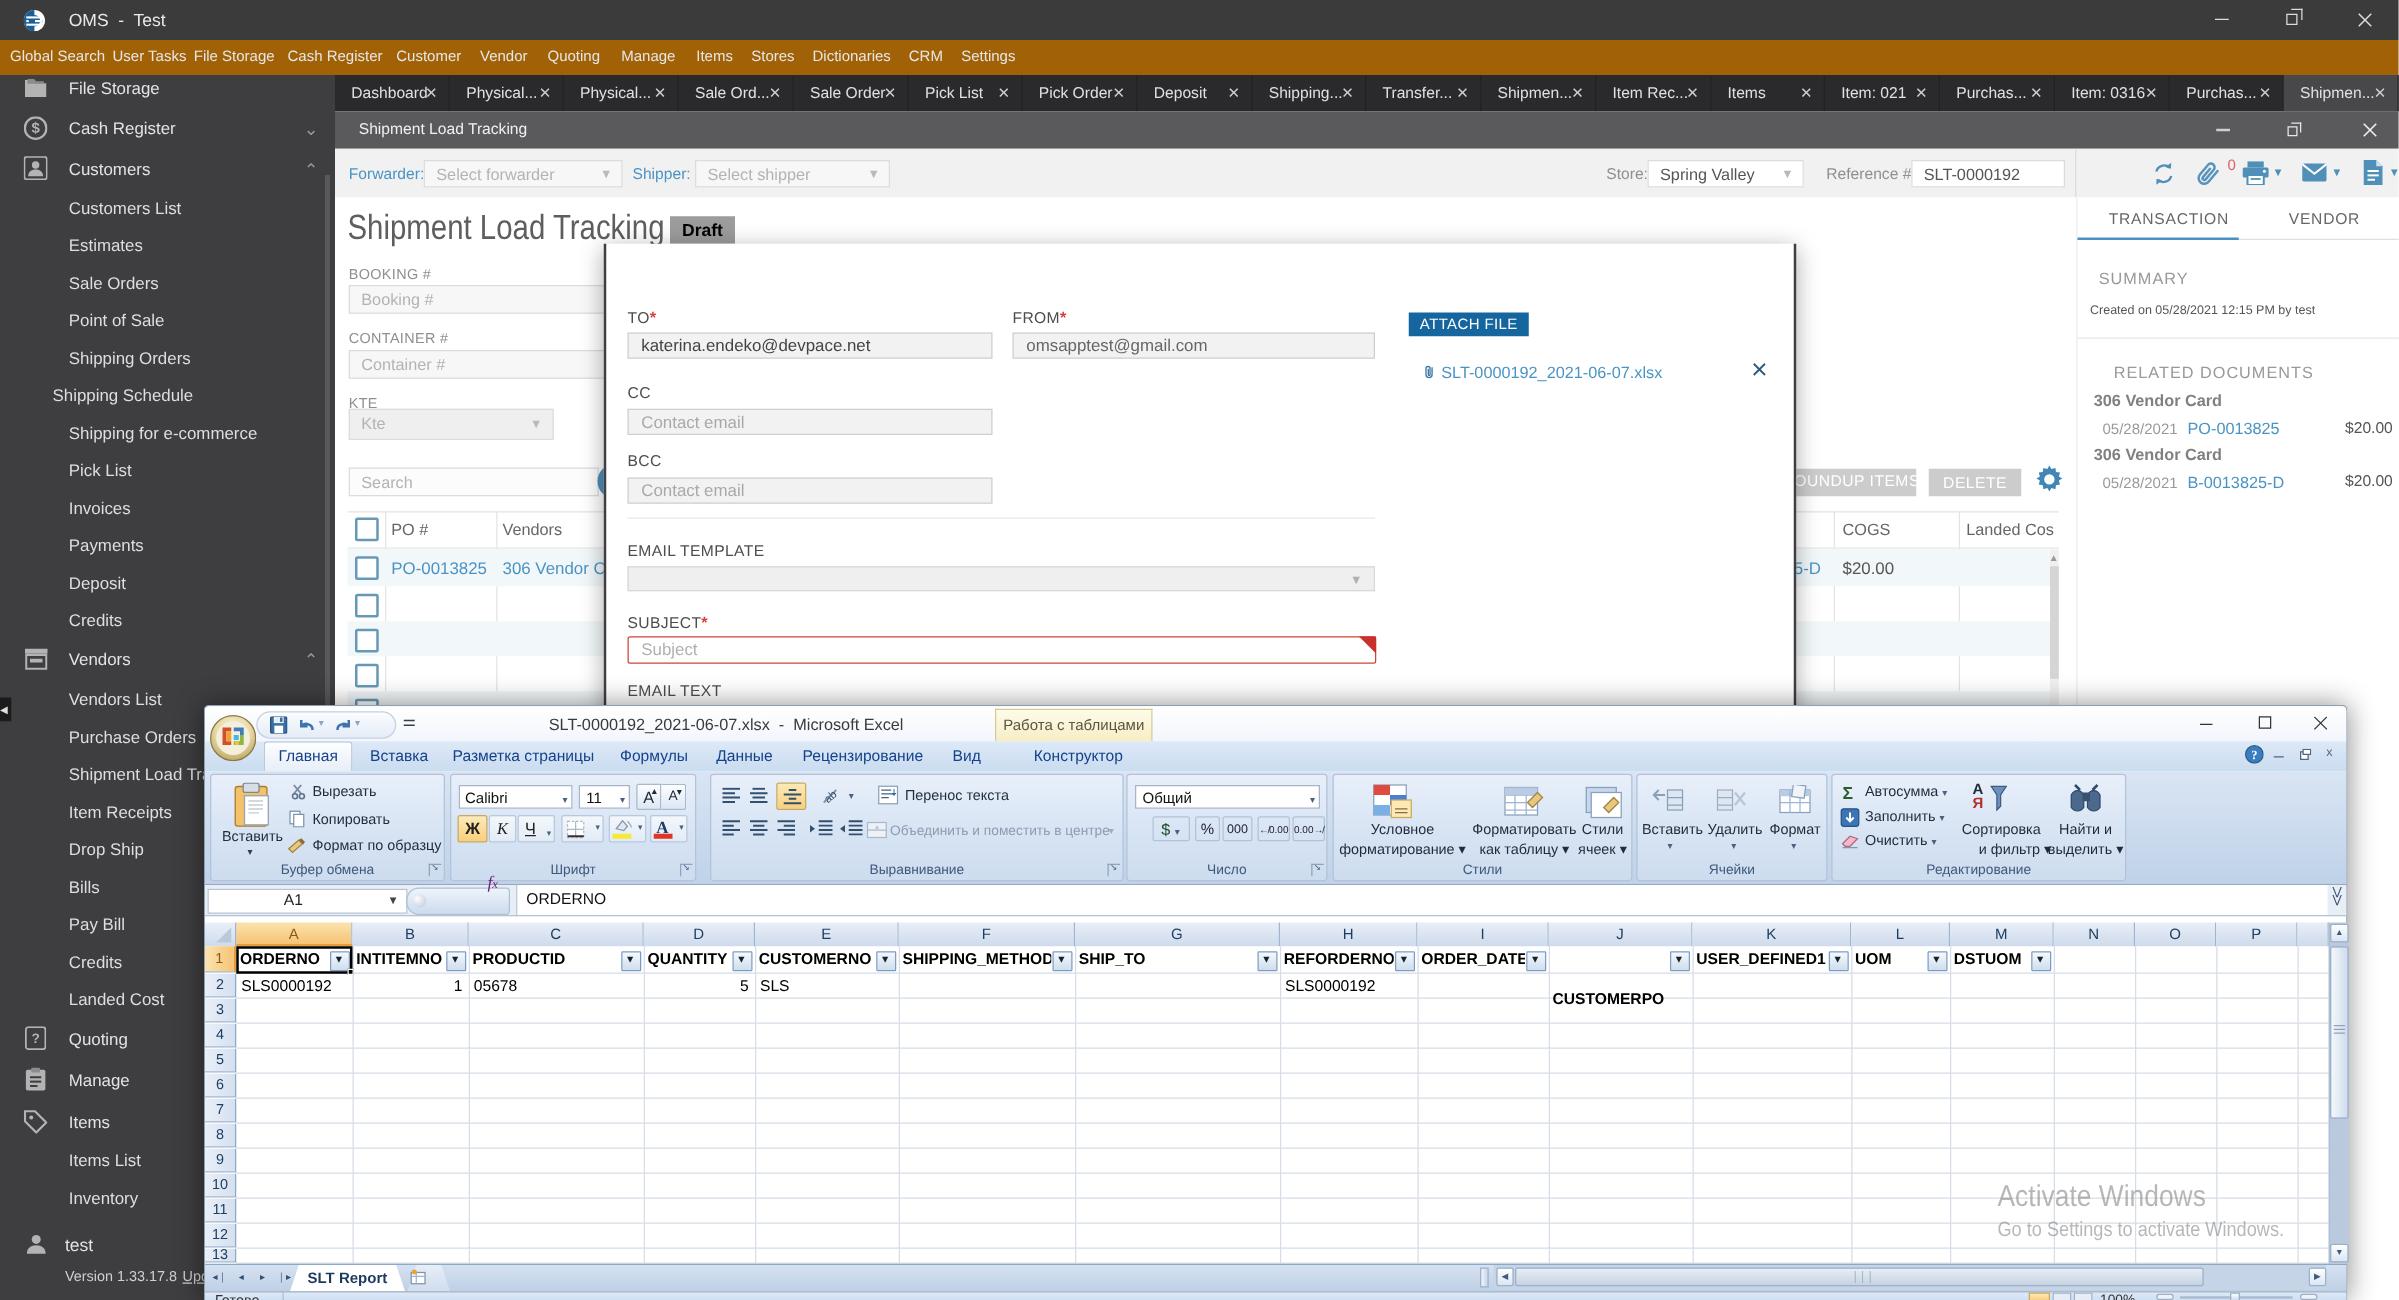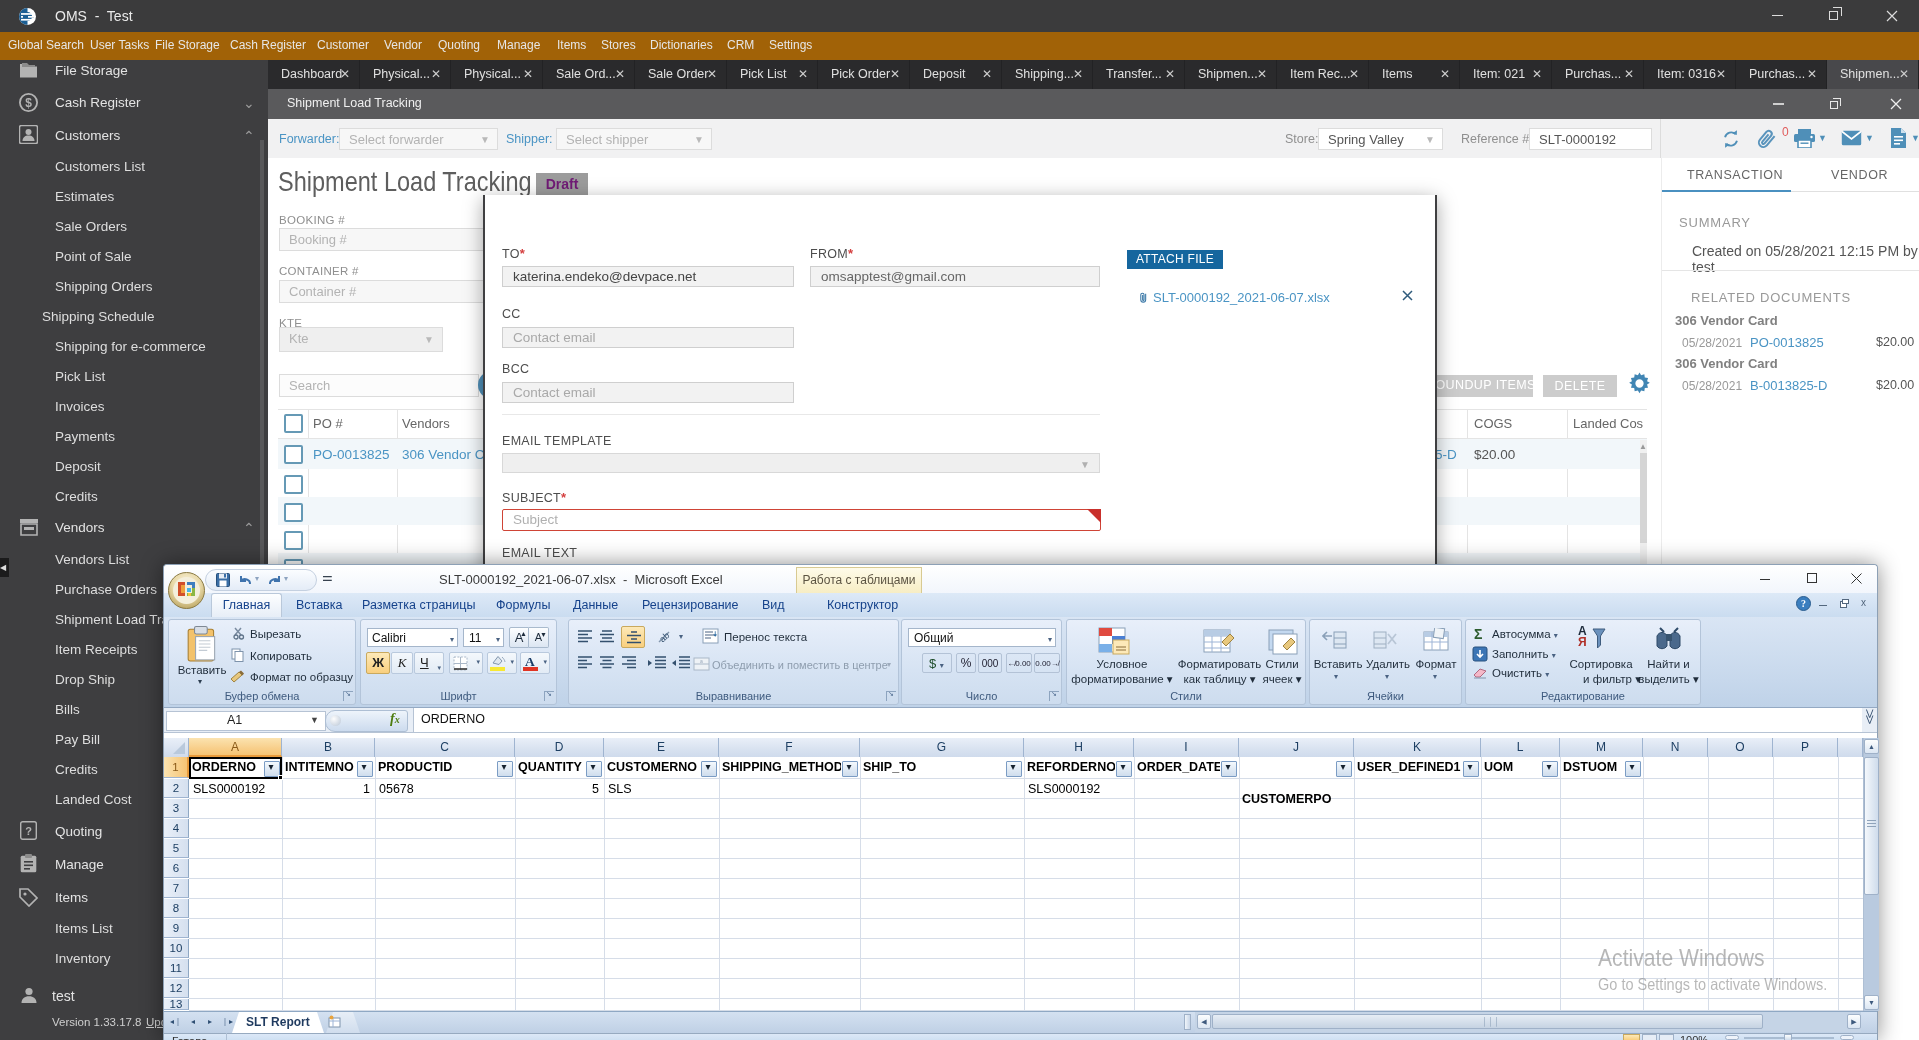--- a/index.html
+++ b/index.html
@@ -278,21 +278,21 @@
       <path d="M11 1 l5 5 h-5 z" fill="#cfe2ef"></path>
       <rect x="4" y="9" width="9" height="1.6" fill="#fff"></rect>
       <rect x="4" y="12.5" width="9" height="1.6" fill="#fff"></rect>
       <rect x="4" y="16" width="6" height="1.6" fill="#fff"></rect>
     </svg>
   <div class="abs" style="left:1643px;top:14px;color:#4f8fb8;font-size:9px;">▼</div>
 </div>
 
 <div class="abs" id="content" style="left:268px;top:158px;width:1393px;height:882px;background:#fff;">
   <div class="abs" style="left:10px;top:8px;font-size:28px;color:#5e5e5e;transform:scaleX(0.84);transform-origin:0 0;white-space:nowrap;">Shipment Load Tracking</div>
-  <div class="abs" style="left:268px;top:15px;width:52px;height:22px;background:#9c9c9c;color:#701a75;font-size:14px;font-weight:bold;text-align:center;line-height:22px;">Draft</div>
+  <div class="abs" style="left:268px;top:15px;width:52px;height:22px;background:#9c9c9c;color:#000000;font-size:14px;font-weight:bold;text-align:center;line-height:22px;">Draft</div>
   <div class="abs flabel" style="left:11px;top:56px;">BOOKING #</div>
   <div class="abs finput" style="left:11px;top:70px;width:461px;height:23px;">Booking #</div>
   <div class="abs flabel" style="left:11px;top:107px;">CONTAINER #</div>
   <div class="abs finput" style="left:11px;top:122px;width:461px;height:23px;">Container #</div>
   <div class="abs flabel" style="left:11px;top:159px;">KTE</div>
   <div class="abs finput" style="left:11px;top:169px;width:164px;height:25px;background:#efefef;">Kte<span class="abs" style="right:8px;top:1px;color:#b9b9b9;font-size:10px;">▼</span></div>
   <div class="abs finput" style="left:11px;top:216px;width:200px;height:23px;background:#fcfcfc;">Search</div>
   <div class="abs" style="left:210px;top:213px;width:28px;height:28px;border-radius:50%;background:#4f8fb8;"></div>
   <div class="abs" style="left:1108px;top:217px;width:157px;height:22px;background:#cccccc;overflow:hidden;">
       <span class="abs" style="left:50px;top:3px;color:#fff;font-size:12.5px;letter-spacing:0.4px;white-space:nowrap;">ROUNDUP ITEMS</span>
@@ -328,21 +328,21 @@
   <div class="abs" style="left:1372px;top:295px;width:7px;height:90px;background:#d5d5d5;"></div>
   <div class="abs" style="left:1371px;top:284px;color:#999;font-size:8px;">▲</div>
 </div>
 
 <div class="abs" id="rightpanel" style="left:1661px;top:158px;width:258px;height:882px;background:#fff;border-left:1px solid #ececec;">
   <div class="abs" style="left:25px;top:10px;font-size:12.5px;color:#666;letter-spacing:0.6px;">TRANSACTION</div>
   <div class="abs" style="left:169px;top:10px;font-size:12.5px;color:#666;letter-spacing:0.6px;">VENDOR</div>
   <div class="abs" style="left:0px;top:33px;width:258px;height:1px;background:#e0e0e0;"></div>
   <div class="abs" style="left:0px;top:32px;width:129px;height:2px;background:#4a90c0;"></div>
   <div class="abs rp-label" style="left:17px;top:57px;">SUMMARY</div>
-  <div class="abs" style="left:30px;top:85px;font-size:14px;color:#555;">Created on 05/28/2021 12:15 PM by test</div>
+  <div class="abs" style="left:10px;top:85px;font-size:10px;color:#555;">Created on 05/28/2021 12:15 PM by test</div>
   <div class="abs" style="left:0px;top:112px;width:258px;height:1px;background:#e5e5e5;"></div>
   <div class="abs rp-label" style="left:13px;top:132px;margin-left:16px;">RELATED DOCUMENTS</div>
   <div class="abs" style="left:13px;top:155px;font-size:13px;font-weight:bold;color:#808080;">306 Vendor Card</div>
   <div class="abs" style="left:20px;top:178px;font-size:12px;color:#999;">05/28/2021</div>
   <div class="abs blue" style="left:88px;top:177px;font-size:13px;">PO-0013825</div>
   <div class="abs" style="left:214px;top:177px;font-size:12.5px;color:#555;">$20.00</div>
   <div class="abs" style="left:13px;top:198px;font-size:13px;font-weight:bold;color:#808080;">306 Vendor Card</div>
   <div class="abs" style="left:20px;top:221px;font-size:12px;color:#999;">05/28/2021</div>
   <div class="abs blue" style="left:88px;top:220px;font-size:13px;">B-0013825-D</div>
   <div class="abs" style="left:214px;top:220px;font-size:12.5px;color:#555;">$20.00</div>
@@ -661,21 +661,21 @@
       <div class="xglabel">Редактирование</div>
     </div>
   </div>
 
   <div class="abs" style="left:0;top:143px;width:1713px;height:25px;background:#e8eef6;border-bottom:1px solid #b6c3d4;"></div>
   <div class="abs" style="left:2px;top:146px;width:160px;height:20px;background:#fff;border:1px solid #b6c3d4;"></div>
   <div class="abs" style="left:63px;top:148px;font-size:12.5px;color:#222;">A1</div>
   <div class="abs" style="left:146px;top:150px;color:#444;font-size:9px;">▼</div>
   <div class="abs" style="left:161px;top:145px;width:83px;height:22px;background:linear-gradient(#eef4fb,#ccdbee);border:1px solid #aebfd4;border-radius:10px 3px 3px 10px;"></div>
   <div class="abs" style="left:166px;top:150px;width:11px;height:11px;border-radius:50%;background:radial-gradient(circle at 35% 35%, #fdfdfd, #b9c6d6);"></div>
-  <div class="abs" style="left:226px;top:146px;font-size:14px;font-style:italic;color:#4d7c0f;font-family:'Liberation Serif',serif;font-weight:bold;">f<span style="font-size:10px;">x</span></div>
+  <div class="abs" style="left:226px;top:134px;font-size:14px;font-style:italic;color:#701a75;font-family:'Liberation Serif',serif;font-weight:normal;">f<span style="font-size:10px;">x</span></div>
   <div class="abs" style="left:249px;top:143px;width:1px;height:25px;background:#b6c3d4;"></div>
   <div class="abs" style="left:250px;top:143px;width:1448px;height:24px;background:#fff;"></div>
   <div class="abs" style="left:257px;top:147px;font-size:12.5px;color:#111;">ORDERNO</div>
   <div class="abs" style="left:1702px;top:145px;color:#334e6e;font-size:9px;line-height:6px;">⋁<br>⋁</div>
   <div id="grid">
 <div class="abs" style="left:0;top:173px;width:1699px;height:273px;background:#fff;"></div>
 <div class="colhead" style="left:25px;width:93px;background:linear-gradient(#fbe3b0,#f8cf8b 60%,#f6c474);border-bottom:2px solid #e89b3c;color:#8a5a18;">A</div>
 <div class="colhead" style="left:118px;width:93px;">B</div>
 <div class="colhead" style="left:211px;width:140px;">C</div>
 <div class="colhead" style="left:351px;width:89px;">D</div>

